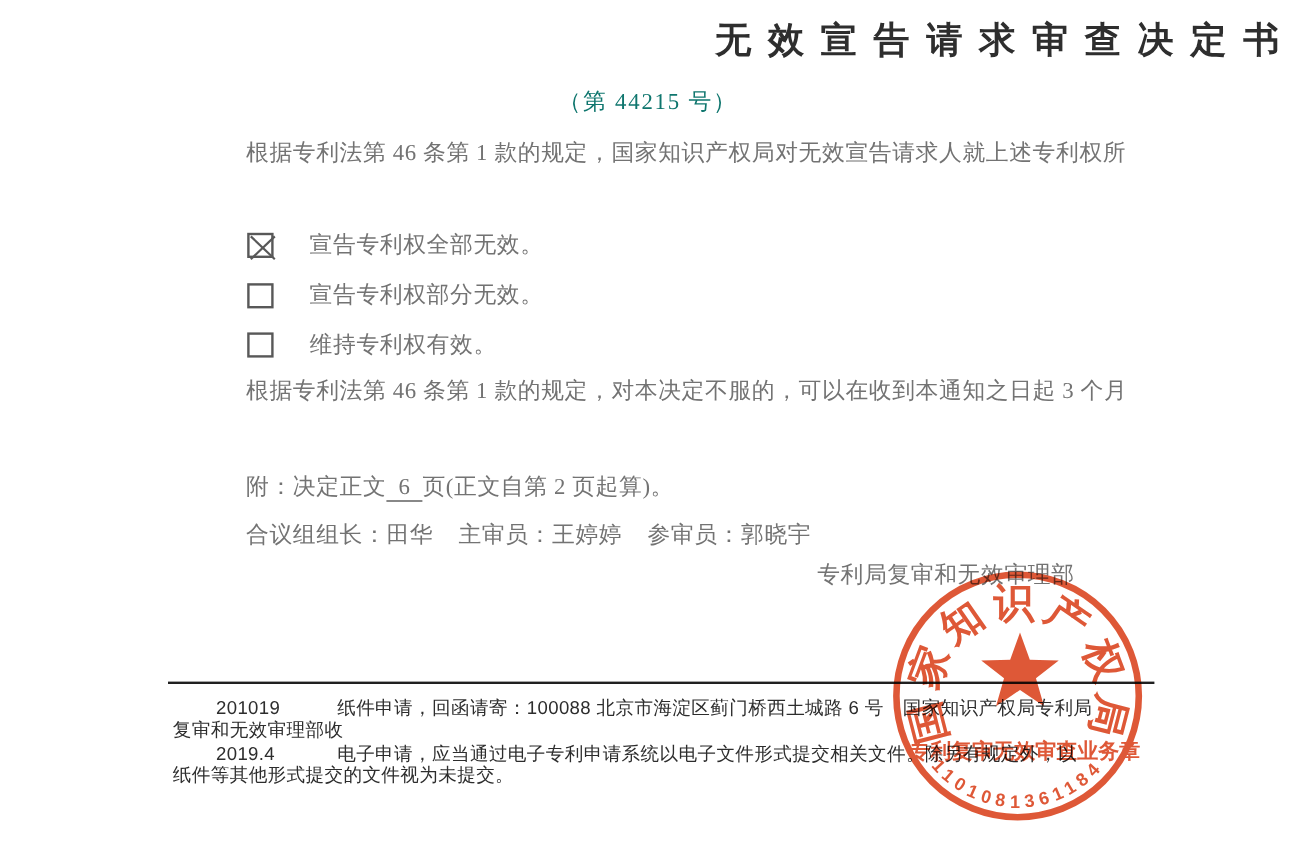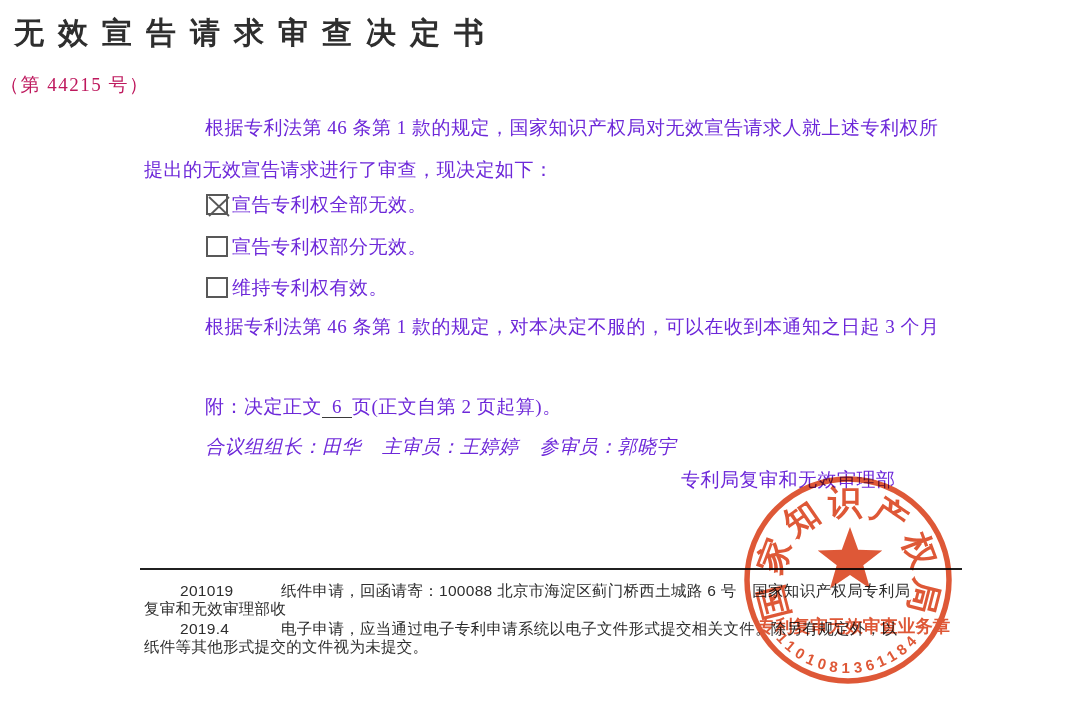--- a/index.html
+++ b/index.html
@@ -4,33 +4,33 @@
 <style>
   html,body { margin:0; padding:0; background:#ffffff; }
   .page {
     position:relative; width:1080px; height:704px; background:#ffffff;
     font-family:"Liberation Serif","DejaVu Serif",serif; color:#3a3a3a;
     overflow:hidden;
   }
   .abs { position:absolute; white-space:nowrap; }
 
   .doc-title {
-    left:0; top:13px; width:100%; text-align:left;
+    left:0; top:13px; width:100%; text-align:right;
     font-family:"Liberation Sans","DejaVu Sans",sans-serif;
     font-size:30px; font-weight:bold; letter-spacing:14px; text-indent:14px;
     color:#2e2e2e;
   }
   .doc-number {
-    left:0; top:72px; width:100%; text-align:left;
-    font-size:19px; letter-spacing:1.5px; color:#be185d;
+    left:0; top:72px; width:100%; text-align:center;
+    font-size:19px; letter-spacing:1.5px; color:#0f766e;
   }
 
-  .bodyline { font-size:19px; letter-spacing:0.5px; line-height:23px; color:#6d28d9; }
+  .bodyline { font-size:19px; letter-spacing:0.5px; line-height:23px; color:#737373; }
 
-  .cbrow { display:flex; align-items:center; }
+  .cbrow { display:flex; align-items:center;gap:26px; }
   .cbbox {
     width:22px; height:21px; border:2px solid #585858; box-sizing:border-box;
     position:relative; margin-right:4px; background:transparent; flex:0 0 auto;
   }
   .cbbox svg { position:absolute; left:-2px; top:-2px; display:none; }
   .cbbox.checked svg { display:block; }
 
   .attach-pages { border-bottom:1.5px solid #3a3a3a; padding:0 10px; }
 
   .panel-gap { display:inline-block; width:21px; }
@@ -49,21 +49,20 @@
 </style>
 </head>
 <body>
 
 <div class="page">
 
   <div class="abs doc-title">无效宣告请求审查决定书</div>
   <div class="abs doc-number">（第 44215 号）</div>
 
   <div class="abs bodyline" style="left:205px; top:116px;">根据专利法第 46 条第 1 款的规定，国家知识产权局对无效宣告请求人就上述专利权所</div>
-  <div class="abs bodyline" style="left:144px; top:158px;">提出的无效宣告请求进行了审查，现决定如下：</div>
 
   <div class="abs bodyline cbrow" style="left:206px; top:193px;">
     <span class="cbbox checked">
         <svg width="26" height="25" viewBox="0 0 26 25">
           <line x1="3" y1="3" x2="23" y2="22" stroke="#585858" stroke-width="1.8"></line>
           <line x1="23" y1="3" x2="3" y2="22" stroke="#585858" stroke-width="1.8"></line>
         </svg>
       </span>
     <span>宣告专利权全部无效。</span>
   </div>
@@ -75,21 +74,21 @@
     <span class="cbbox"></span>
     <span>维持专利权有效。</span>
   </div>
 
   <div class="abs bodyline" style="left:205px; top:315px;">根据专利法第 46 条第 1 款的规定，对本决定不服的，可以在收到本通知之日起 3 个月</div>
 
   <div class="abs bodyline" style="left:205px; top:395px;">
     <span>附：决定正文</span><span class="attach-pages">6</span><span>页(正文自第 2 页起算)。</span>
   </div>
 
-  <div class="abs bodyline" style="left:205px; top:435px;font-style:italic;">
+  <div class="abs bodyline" style="left:205px; top:435px;">
     <span>合议组组长：</span><span>田华</span><span class="panel-gap"></span><span>主审员：</span><span>王婷婷</span><span class="panel-gap"></span><span>参审员：</span><span>郭晓宇</span>
   </div>
 
   <div class="abs bodyline dept-line">专利局复审和无效审理部</div>
 
   <div class="abs divider"></div>
 
   <div class="abs footerline" style="left:180px; top:581px;text-align:right;">201019</div>
   <div class="abs footerline" style="left:281px; top:581px;text-align:center;">纸件申请，回函请寄：100088 北京市海淀区蓟门桥西土城路 6 号　国家知识产权局专利局</div>
   <div class="abs footerline" style="left:144px; top:599px;">复审和无效审理部收</div>

